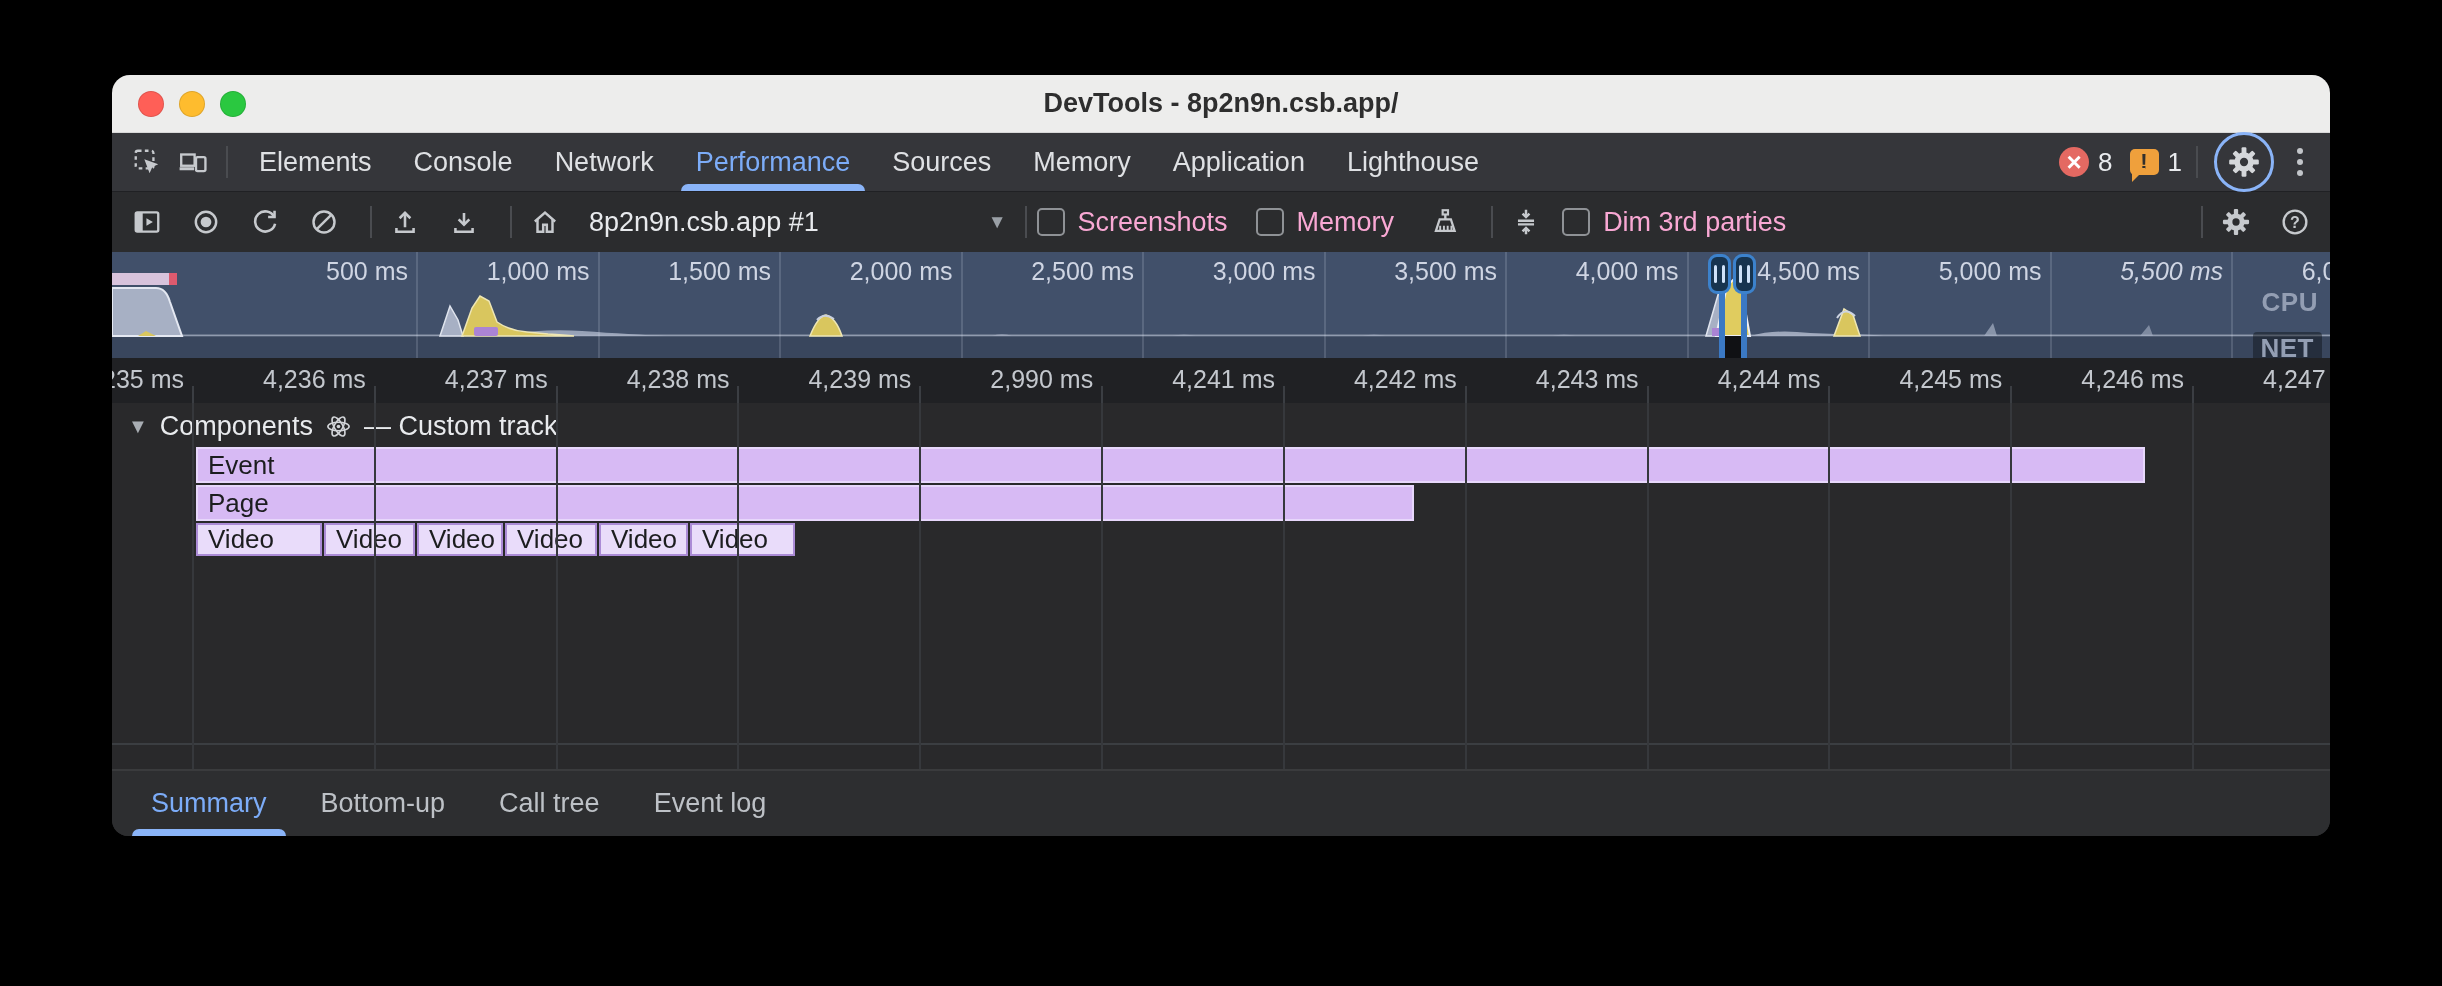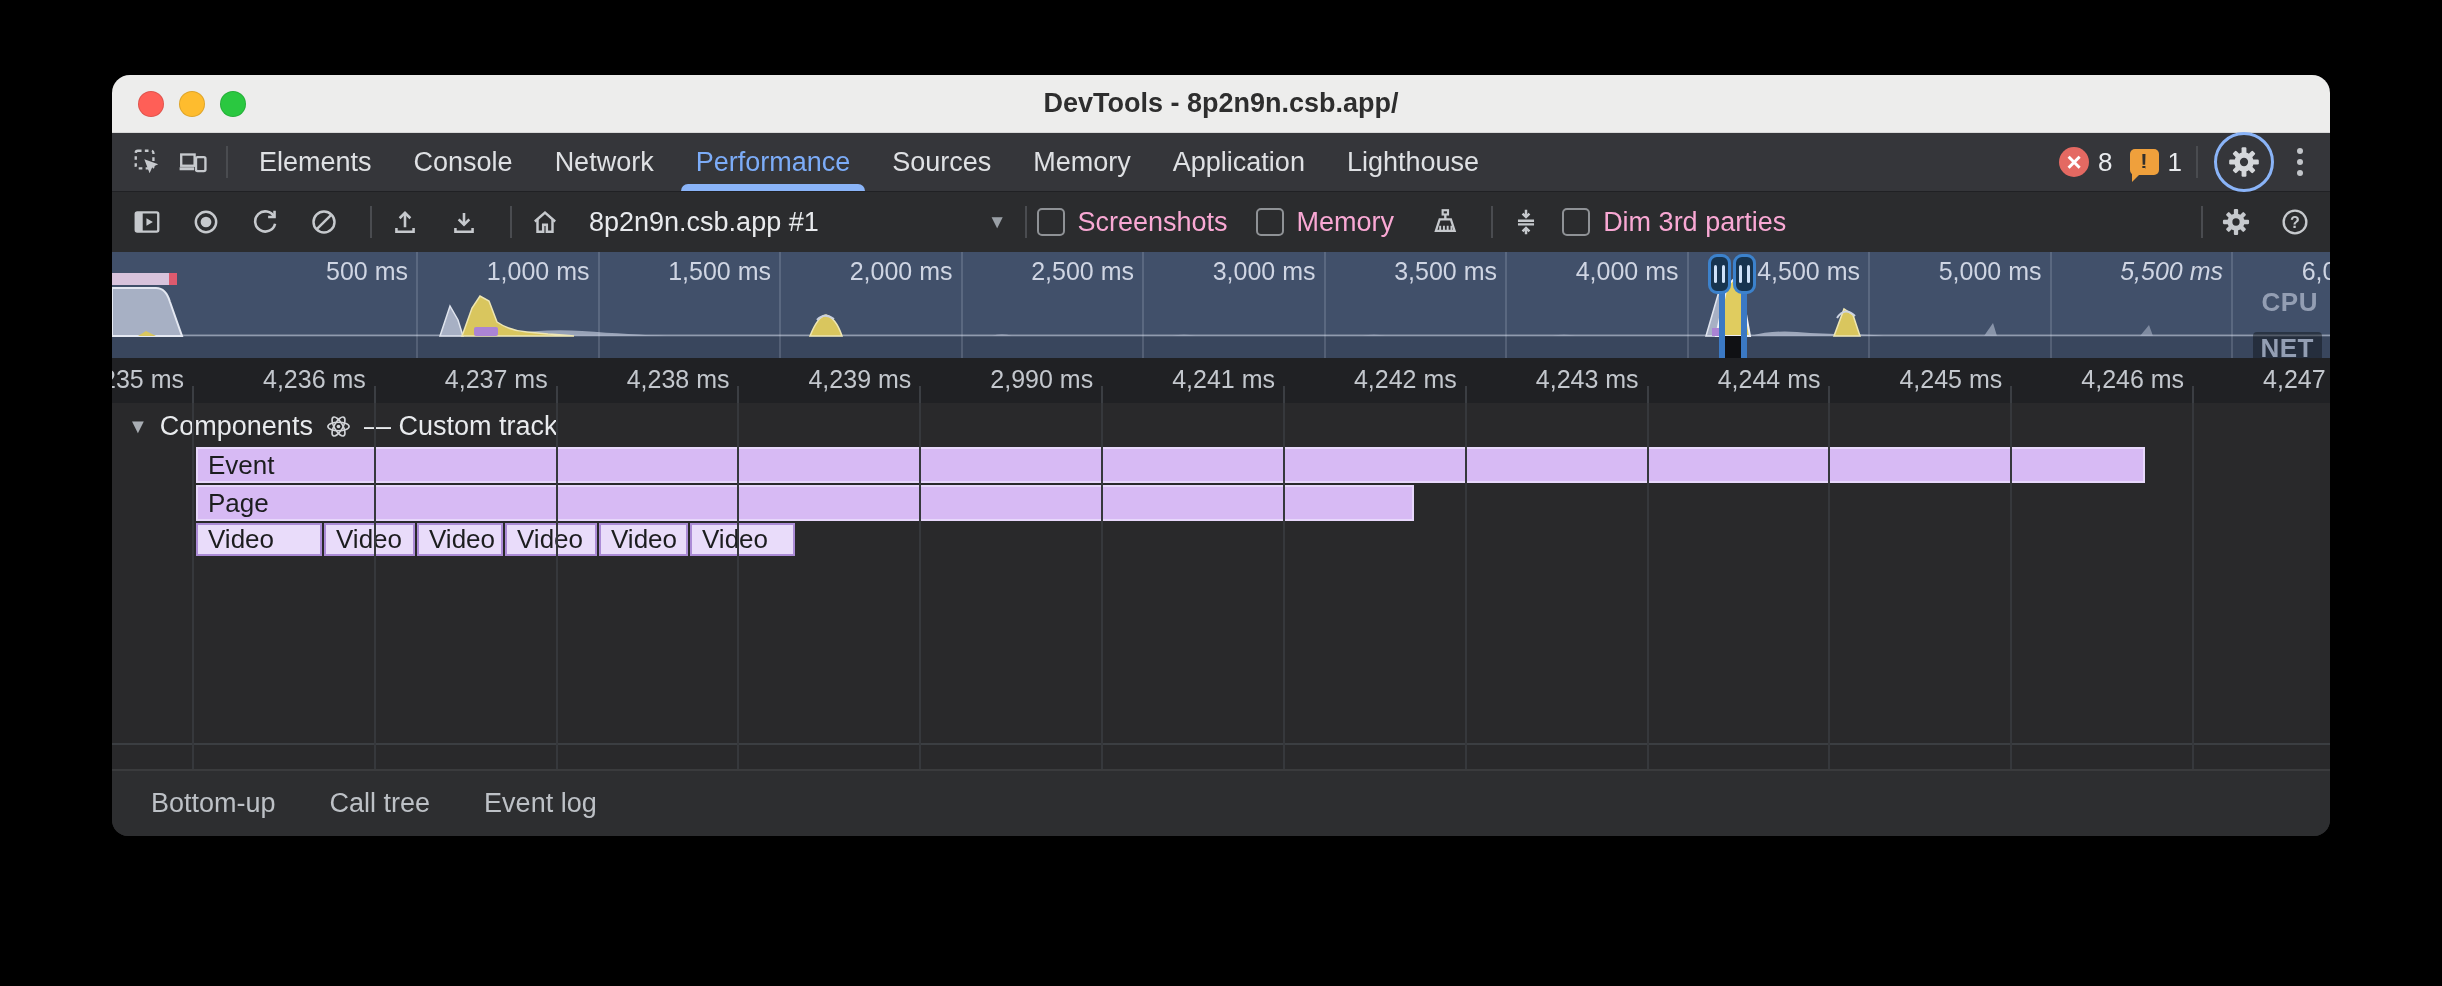--- a/index.html
+++ b/index.html
@@ -478,20 +478,24 @@
       <div class="track-grid" style="left: 989.15px;"></div>
       <div class="track-grid" style="left: 1170.98px;"></div>
       <div class="track-grid" style="left: 1352.81px;"></div>
       <div class="track-grid" style="left: 1534.64px;"></div>
       <div class="track-grid" style="left: 1716.47px;"></div>
       <div class="track-grid" style="left: 1898.3px;"></div>
       <div class="track-grid" style="left: 2080.13px;"></div>
     </div>
 
   <div class="bottombar" id="bottom-tabs">
+      <div class="btab active">
+        <span>Summary</span>
+        <div class="tab-underline"></div>
+      </div>
       <div class="btab">
         <span>Bottom-up</span>
       </div>
       <div class="btab">
         <span>Call tree</span>
       </div>
       <div class="btab">
         <span>Event log</span>
       </div>
     </div>

